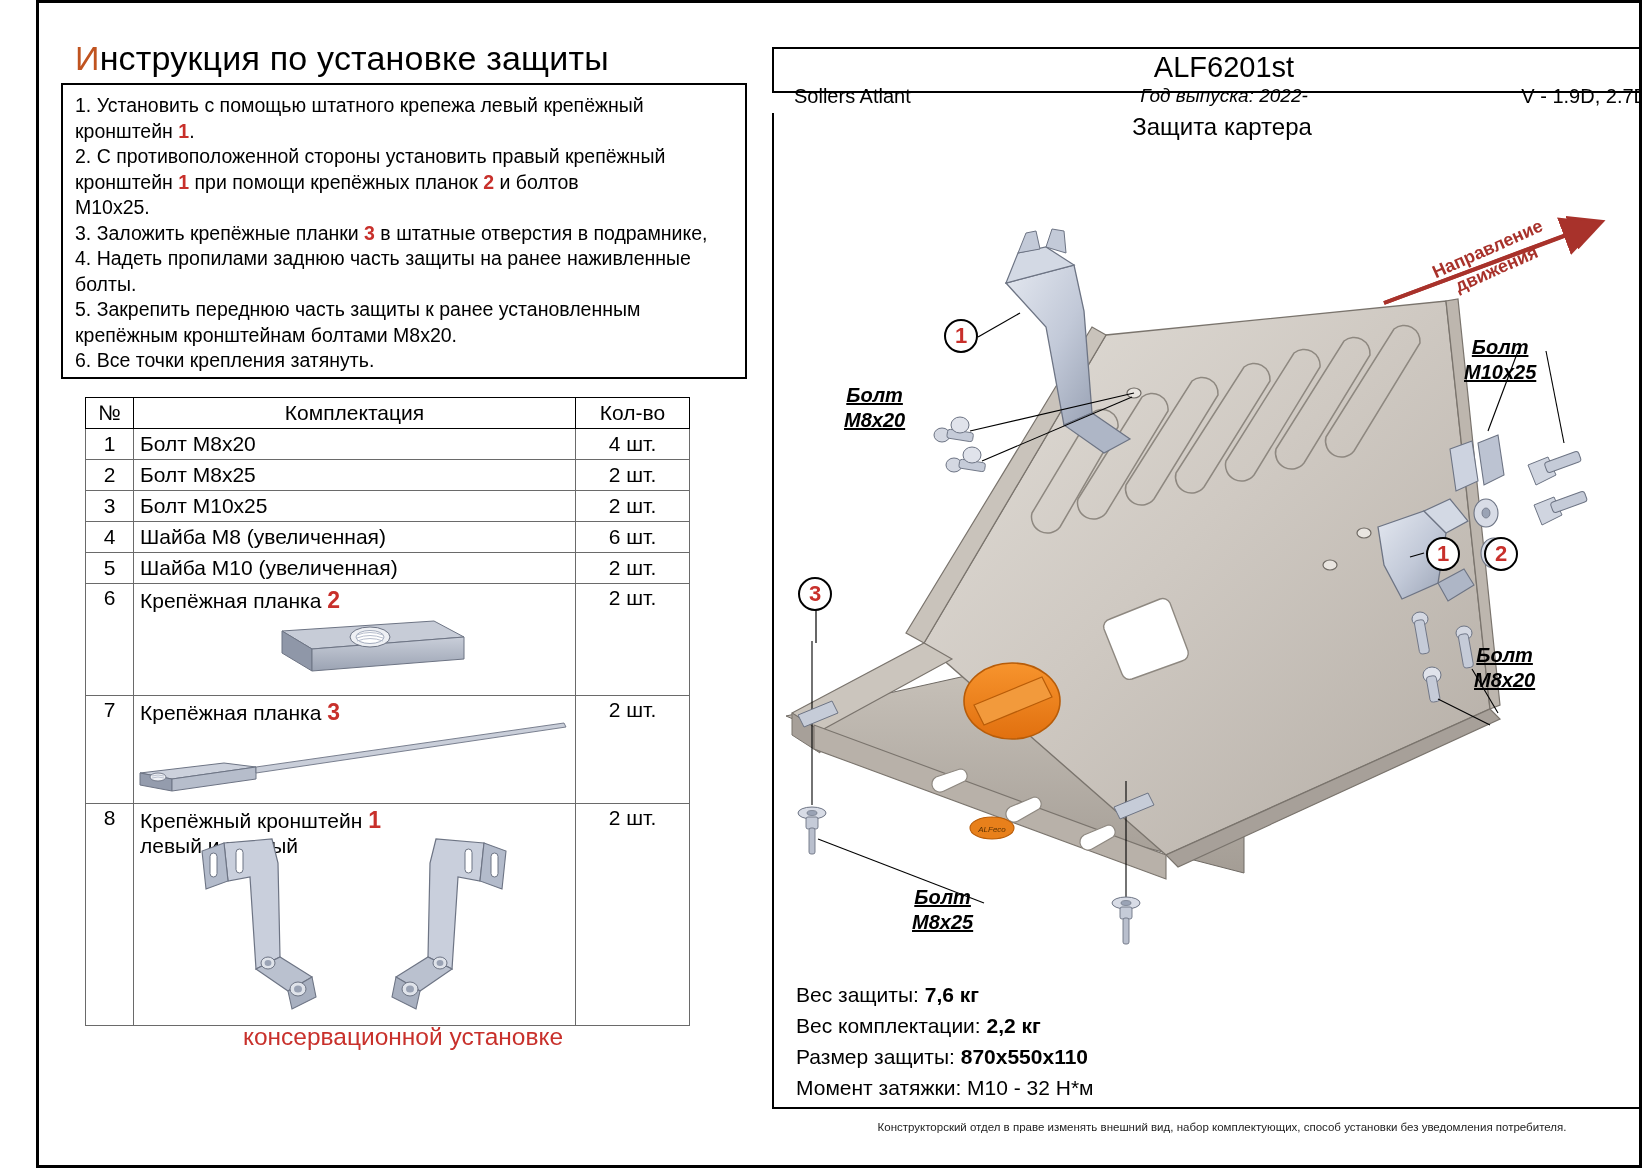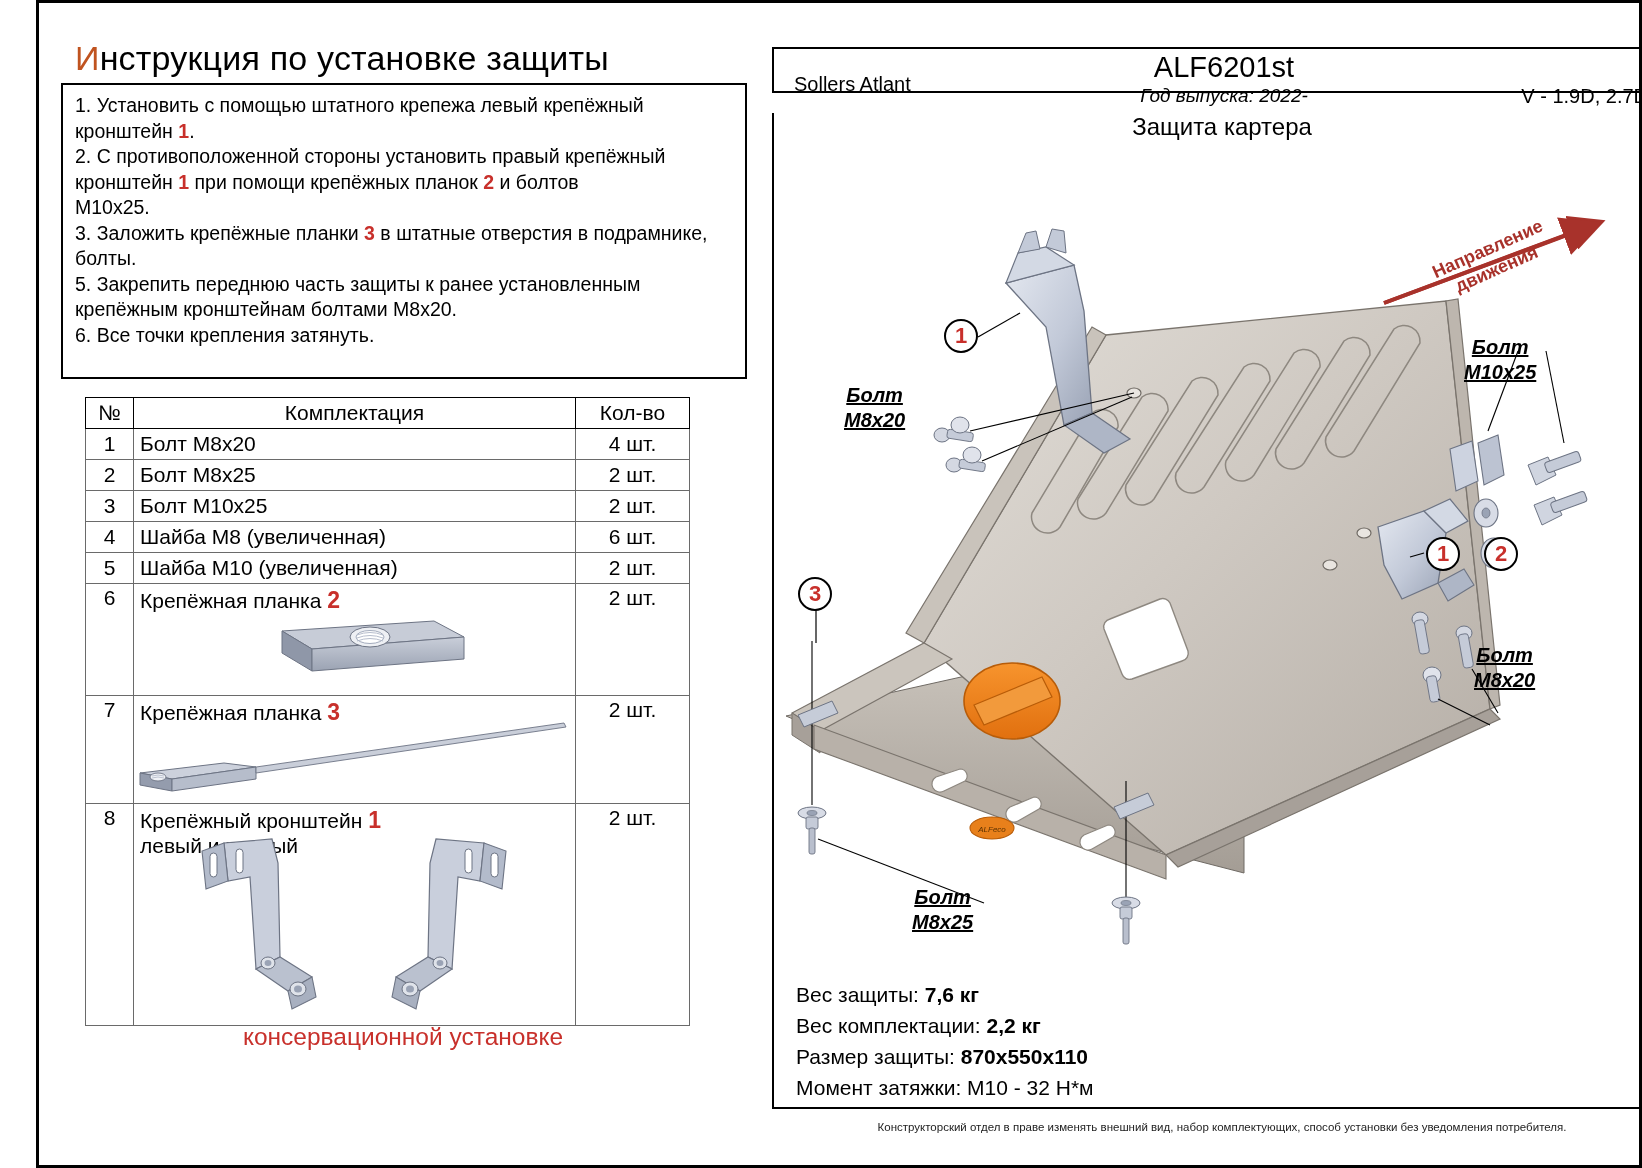--- a/index.html
+++ b/index.html
@@ -108,21 +108,21 @@
   }
   #hdr-model {
     position: absolute; left: 0; top: 2px; width: 900px;
     text-align: center; font-size: 29px;
   }
   #hdr-year {
     position: absolute; left: 0; top: 36px; width: 900px;
     text-align: center; font-size: 19px; font-style: italic;
   }
   #hdr-brand {
-    position: absolute; left: 20px; top: 24px;
+    position: absolute; left: 20px; top: 36px;
     font-size: 20px;
   }
   #hdr-engine {
     position: absolute; right: 22px; top: 36px;
     font-size: 20px;
   }
   #body-box {
     position: absolute; left: 0; top: 66px;
     width: 900px; height: 996px;
     border: 2px solid #000; border-top: none;
@@ -204,20 +204,21 @@
     </div>
 
     <div id="instructions-box">
       <div id="instructions-list">
           <div class="instr-line"><span>1. Установить с помощью штатного крепежа левый крепёжный</span></div>
           <div class="instr-line"><span>кронштейн </span><span class="ref">1</span><span>.</span></div>
           <div class="instr-line"><span>2. С противоположенной стороны установить правый крепёжный</span></div>
           <div class="instr-line"><span>кронштейн </span><span class="ref">1</span><span> при помощи крепёжных планок </span><span class="ref">2</span><span> и болтов</span></div>
           <div class="instr-line"><span>M10x25.</span></div>
           <div class="instr-line"><span>3. Заложить крепёжные планки </span><span class="ref">3</span><span> в штатные отверстия в подрамнике,</span></div>
+          <div class="instr-line"><span>4. Надеть пропилами заднюю часть защиты на ранее наживленные</span></div>
           <div class="instr-line"><span>болты.</span></div>
           <div class="instr-line"><span>5. Закрепить переднюю часть защиты к ранее установленным</span></div>
           <div class="instr-line"><span>крепёжным кронштейнам болтами M8x20.</span></div>
           <div class="instr-line"><span>6. Все точки крепления затянуть.</span></div>
         </div>
     </div>
 
     <table id="parts-table">
       <thead>
         <tr>

